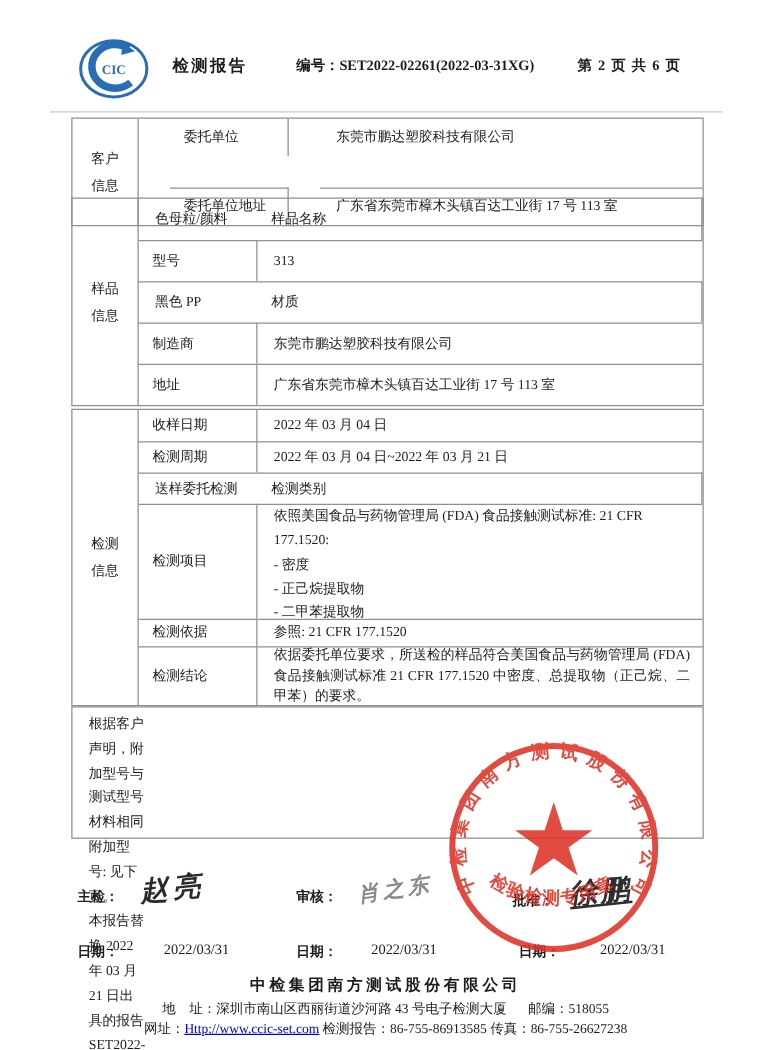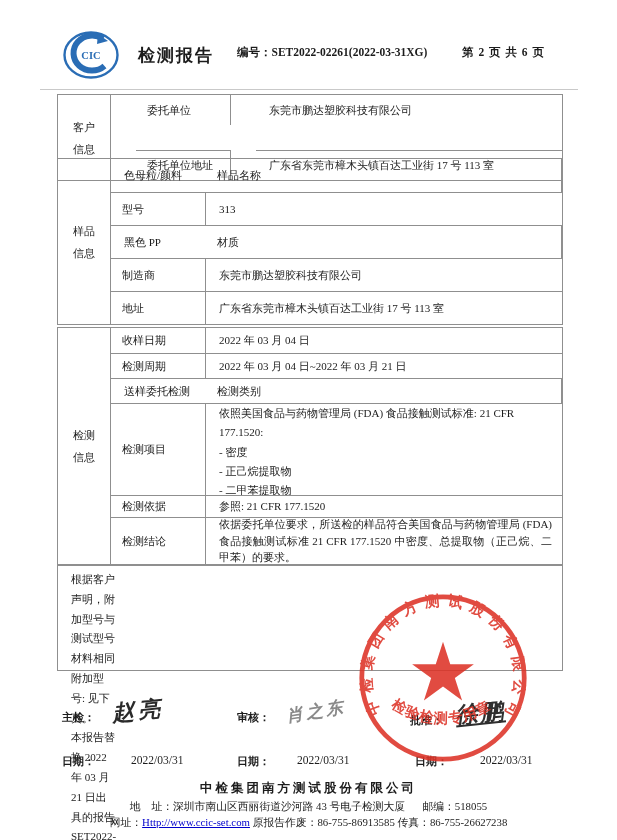--- a/index.html
+++ b/index.html
@@ -7,21 +7,21 @@
   body {
     font-family: "Liberation Serif", "DejaVu Serif", serif;
     color:#1c1c1c;
   }
   .page {
     position:relative; width:617px; height:840px; margin:14px auto;
     background:#ffffff; overflow:hidden;
   }
   
   .hdr-logo { position:absolute; left:62px; top:16px; width:58px; height:50px; }
-  .hdr-title { position:absolute; left:138px; top:30px; font-size:17px; font-weight:bold; letter-spacing:2px; }
+  .hdr-title { position:absolute; left:138px; top:30px; font-size:13px; font-weight:bold; letter-spacing:2px; }
   .hdr-no { position:absolute; left:237px; top:31px; font-size:11.5px; font-weight:bold; }
   .hdr-page { position:absolute; left:462px; top:31px; font-size:11.5px; font-weight:bold; letter-spacing:1px; }
   .hdr-rule { position:absolute; left:40px; top:75px; width:538px; height:0; border-top:1px solid #c9c9c9; }
 
   
   .sec {
     position:absolute; left:57px; width:506px;
     display:grid; grid-template-columns:53px 95px 1fr;
     border:1px solid #8f8f8f; font-size:11px; line-height:1.5;
   }
@@ -163,17 +163,17 @@
       </text>
     </svg>
   </div>
 
   <div class="ft-company">中检集团南方测试股份有限公司</div>
   <div class="ft-line2">
     <span>地　址：</span><span>深圳市南山区西丽街道沙河路 43 号电子检测大厦</span><span class="ft-gap"></span><span>邮编：</span><span>518055</span>
   </div>
   <div class="ft-line3">
     <span>网址：</span><span class="ft-link">Http://www.ccic-set.com</span>
-    <span>原报告作废：</span><span>86-755-86913585</span>
+    <span>检测报告：</span><span>86-755-86913585</span>
     <span>传真：</span><span>86-755-26627238</span>
   </div>
 
 </div>
 
 </body></html>

